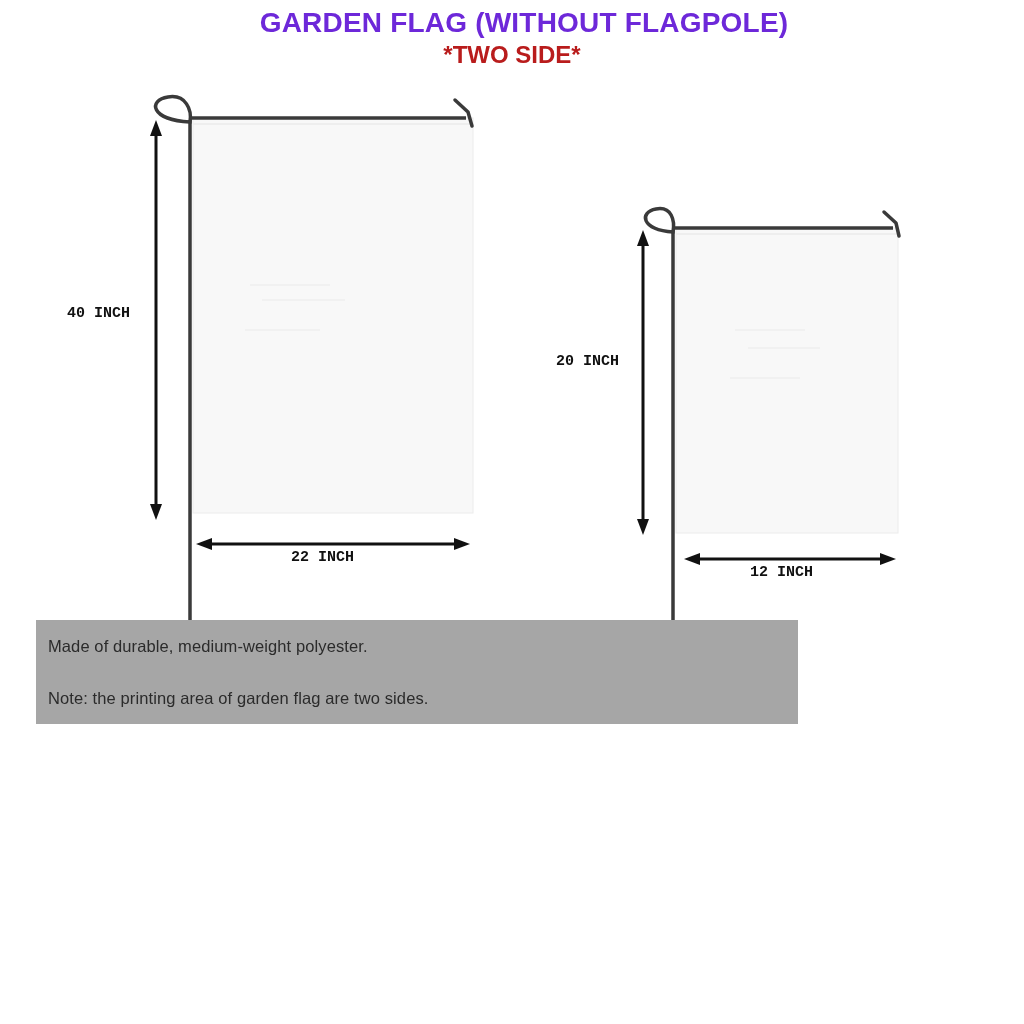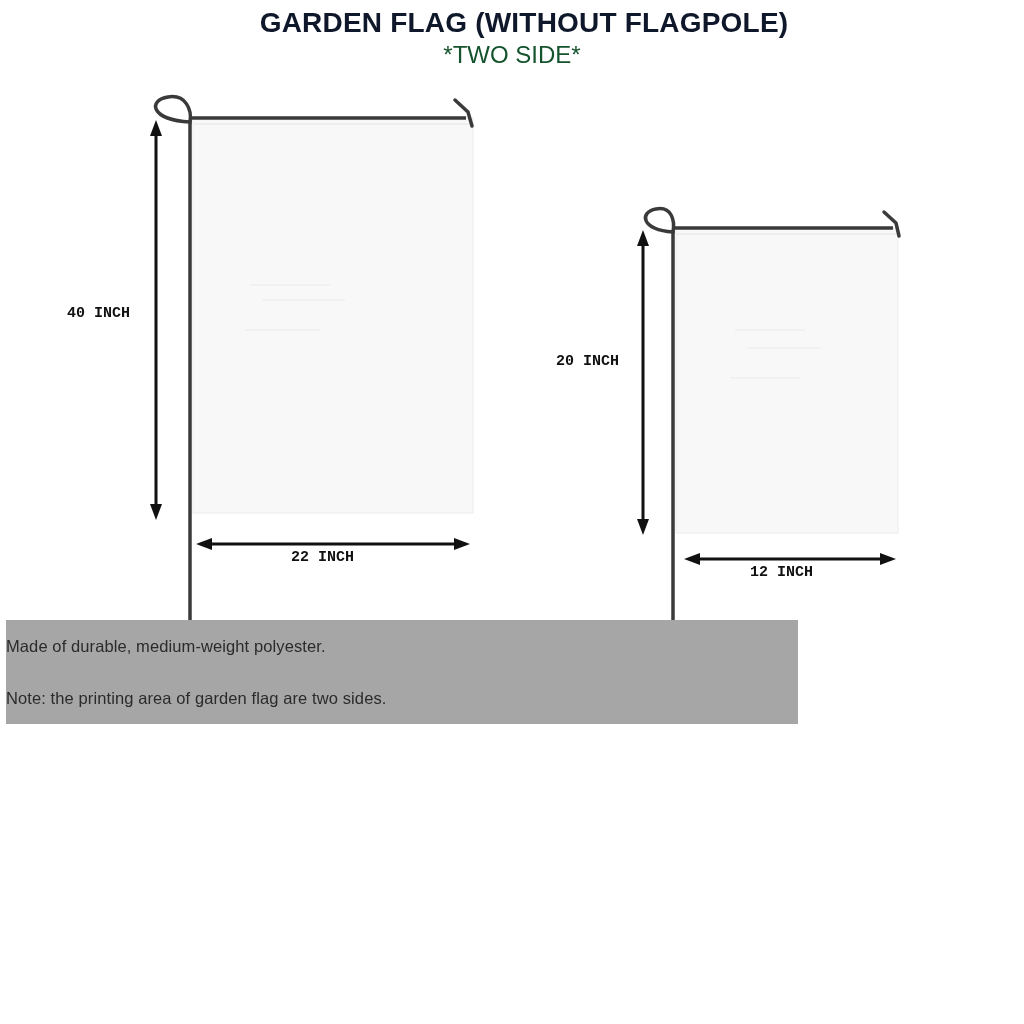--- a/index.html
+++ b/index.html
@@ -22,28 +22,28 @@
     top: 6px;
     left: 0;
     width: 1024px;
     text-align: center;
   }
   .title-line1 {
     font-size: 28px;
     font-weight: bold;
     letter-spacing: 0.2px;
     line-height: 34px;
-    color: #0f172a;
+    color: #6d28d9;
     margin-left: 24px;
   }
   .title-line2 {
     font-size: 24px;
-    font-weight: normal;
+    font-weight: bold;
     line-height: 30px;
-    color: #14532d;
+    color: #b91c1c;
   }
 
   
   .diagram {
     position: absolute;
     top: 0;
     left: 0;
     width: 1024px;
     height: 640px;
     font-family: Liberation Mono, monospace;
@@ -69,24 +69,26 @@
   .features {
     position: absolute;
     left: 6px;
     top: 620px;
     width: 792px;
   }
   .feature-row {
     height: 52px;
     display: flex;
     align-items: center;
+    padding-left: 12px;
     box-sizing: border-box;
     font-size: 16.5px;
     color: #2b2b2b;
     letter-spacing: 0.1px;
+    margin-left: 30px;
   }
   .feature-row.shaded { background: #a6a6a6; }
   .feature-row.plain  { background: #ffffff; }
 </style>
 </head>
 <body>
 
 <div class="title-block">
   <div class="title-line1">GARDEN FLAG (WITHOUT FLAGPOLE)</div>
   <div class="title-line2">*TWO SIDE*</div>

